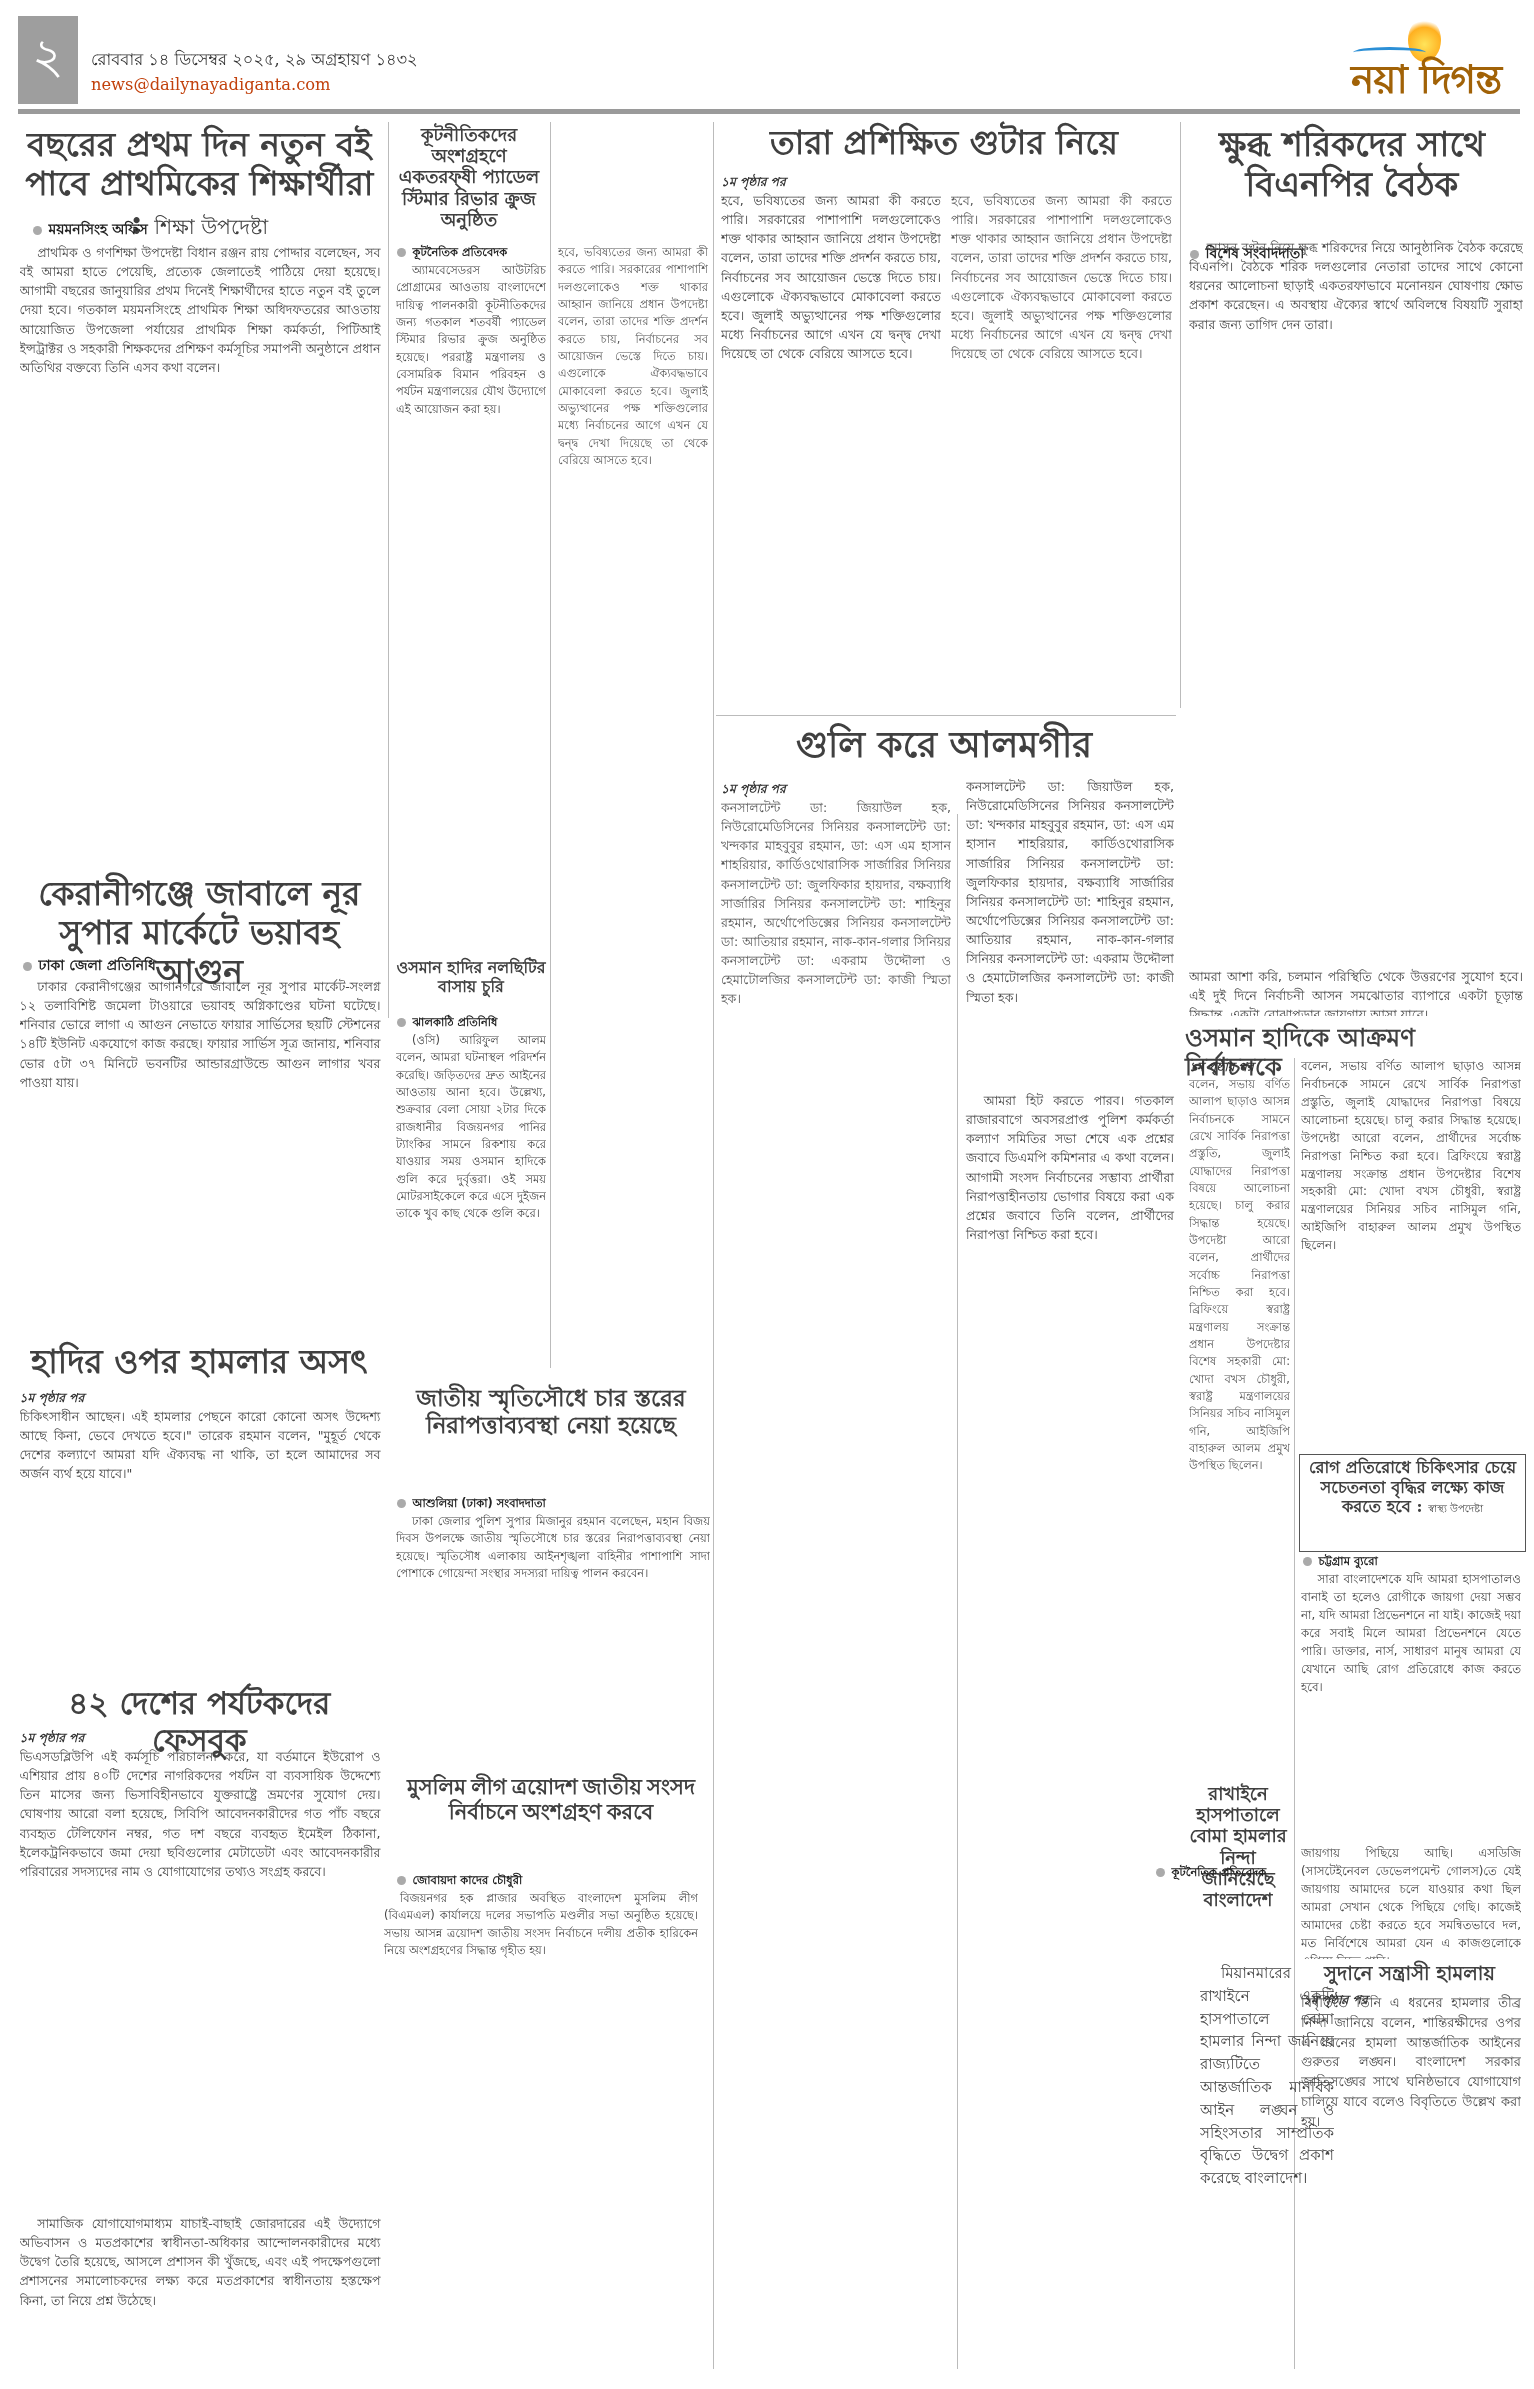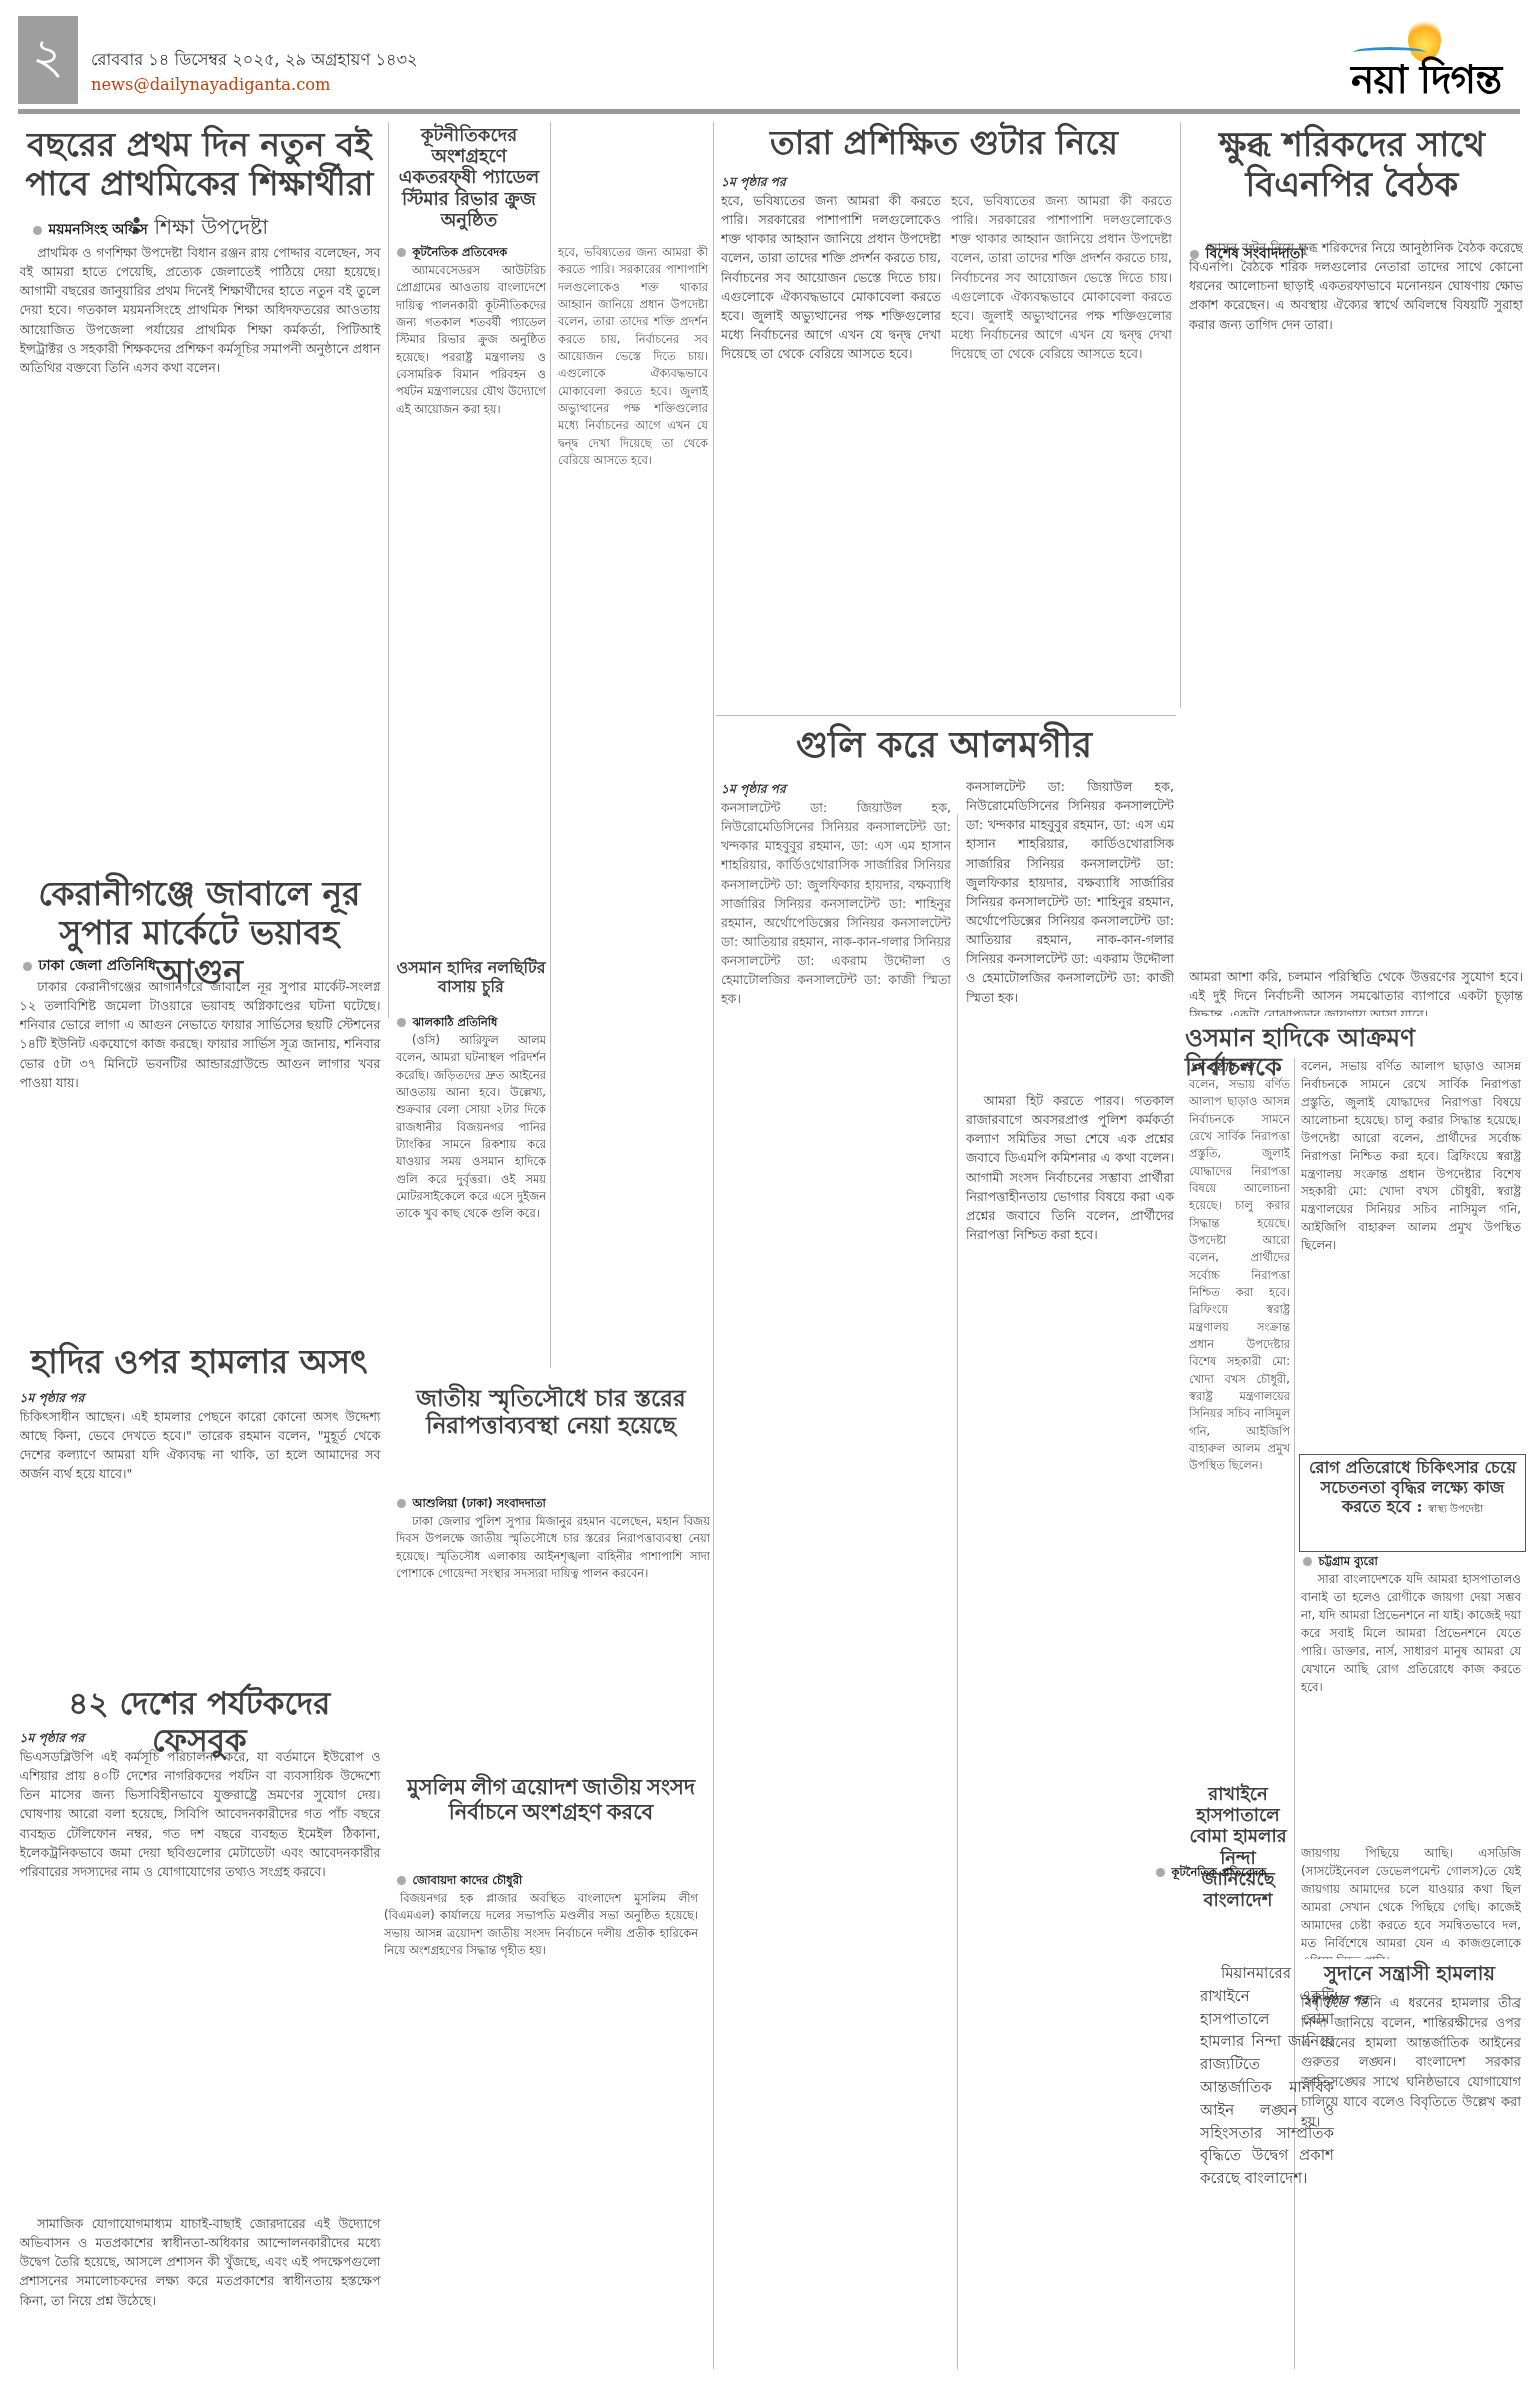--- a/index.html
+++ b/index.html
@@ -4,21 +4,21 @@
 <style>
   html,body{margin:0;padding:0;background:#fff;}
   body{width:1535px;height:2389px;position:relative;overflow:hidden;font-family:"DejaVu Sans",sans-serif;color:#222;}
   .abs{position:absolute;}
   .pagebox{left:18px;top:16.3px;width:60px;height:88px;background:#9e9e9e;color:#fff;display:flex;align-items:center;justify-content:center;font-size:49px;font-family:"DejaVu Serif",serif;}
   .dateline{left:91px;top:47px;font-size:16.3px;color:#333;font-family:"DejaVu Serif",serif;}
   .email{left:91px;top:75px;font-size:16.3px;color:#c2410c;font-family:"DejaVu Serif",serif;}
   .logo{left:1351px;top:18px;width:167px;height:90px;}
   .logo .sun{position:absolute;left:57px;top:0;width:33px;height:44px;border-radius:50%;background:radial-gradient(circle at 50% 60%,#ffe45a 0%,#ffb020 55%,rgba(255,160,40,0) 75%);}
   .logo .wave{position:absolute;left:1.6px;top:29px;width:73px;height:8.1px;border-top:3.3px solid #2b8fd6;border-radius:50% 50% 0 0;}
-  .logo .name{position:absolute;left:0;top:31px;font-size:39px;font-weight:bold;color:#000000;letter-spacing:-0.8px;white-space:nowrap;font-family:"DejaVu Serif",serif;}
+  .logo .name{position:absolute;left:0;top:31px;font-size:39px;font-weight:bold;color:#a16207;letter-spacing:-0.8px;white-space:nowrap;font-family:"DejaVu Serif",serif;}
   .rule{left:18px;top:109px;width:1502px;height:4.9px;background:#9a9a9a;}
   .vline{width:0.8px;background:#bbb;}
   .hline{height:0.8px;background:#bbb;}
   .hl{font-family:"DejaVu Serif",serif;font-weight:bold;color:#404040;text-align:center;line-height:1.18;}
   .hl .tag{font-weight:normal;font-size:0.62em;}
   .by{font-size:14px;font-weight:bold;color:#222;}
   .by .dot{display:inline-block;width:9px;height:9px;border-radius:50%;background:#aaa;margin-right:6.5px;vertical-align:middle;}
   .cont{font-size:12.2px;font-style:italic;font-weight:bold;color:#333;}
   .txt{font-size:12.6px;line-height:1.52;color:#444;text-align:justify;text-indent:1.4em;}
   .fill{font-size:12.6px;line-height:1.52;color:#555;text-align:justify;overflow:hidden;}

